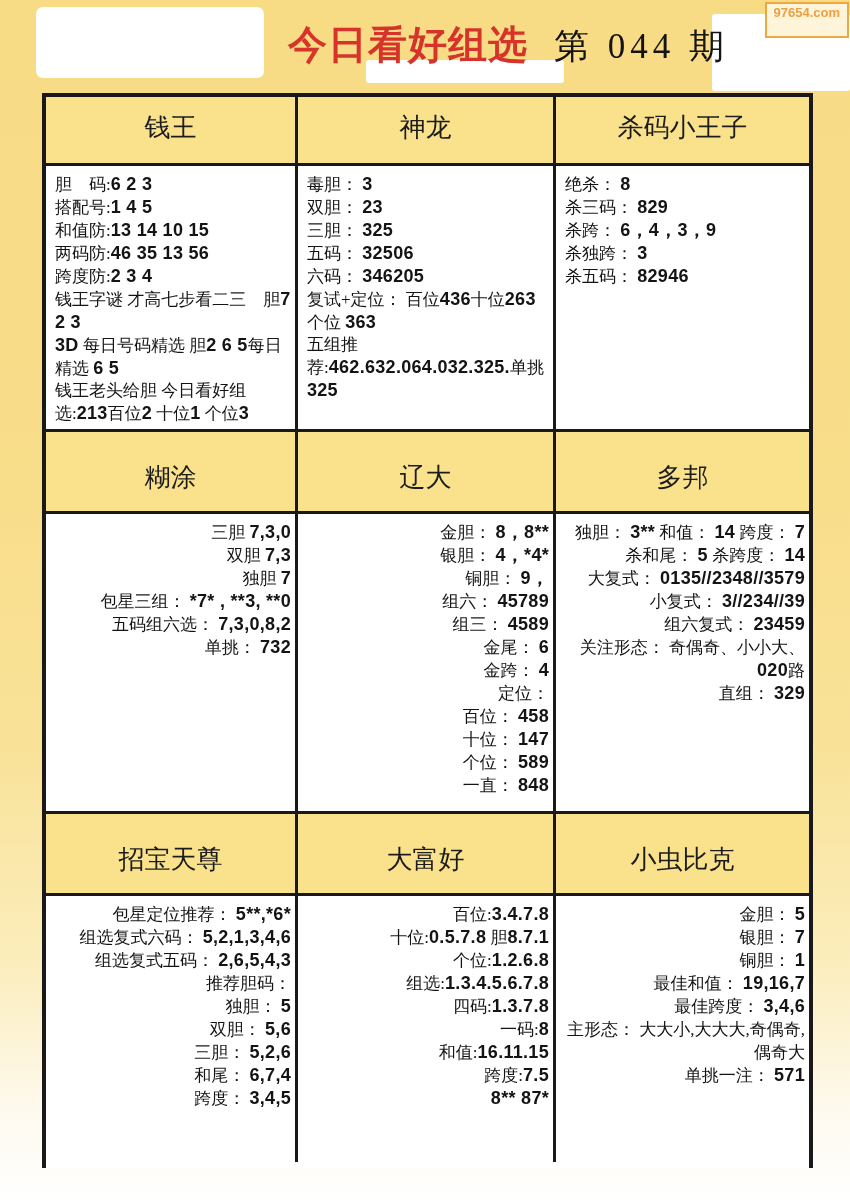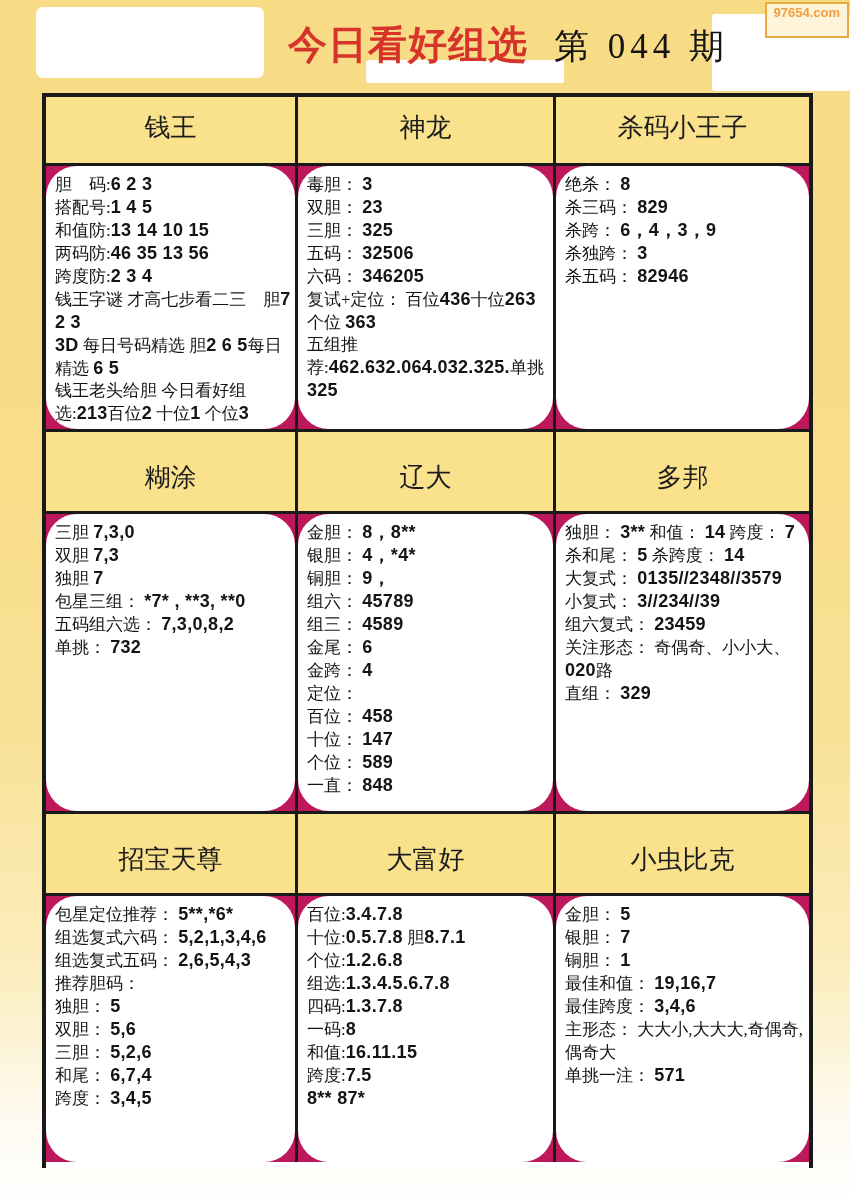--- a/index.html
+++ b/index.html
@@ -39,40 +39,39 @@
   .grid{
     position:absolute;left:42px;top:93px;
     width:771px;height:1075px;
     box-sizing:border-box;
     border:4px solid #191919;border-bottom:none;
     display:grid;
     grid-template-columns:252px 258px 253px;
     grid-template-rows:335px 382px 348px;
     background:#fff;
   }
-  .cell{box-sizing:border-box;overflow:hidden;display:flex;flex-direction:column;background:#be185d;}
+  .cell{box-sizing:border-box;overflow:hidden;display:flex;flex-direction:column;background:#5eead4;}
   .cell.c1,.cell.c2{border-right:3px solid #191919;}
   .cell.r1,.cell.r2{border-bottom:3px solid #191919;}
   .hd{
     box-sizing:border-box;flex:0 0 auto;
     background:#fae28c;border-bottom:3px solid #191919;
     text-align:center;
     font-size:26px;color:#1c1c1c;
     padding-top:13px;
   }
   .r1 .hd{height:69px;}
   .r2 .hd,.r3 .hd{height:82px;padding-top:28px;}
   .bd{
     flex:1 1 auto;background:#fff;
     padding:7px 4px 0 9px;
     color:#141414;
-    border-radius:31px;
   }
   .r1 .bd .line{line-height:22px;}
-  .r2 .bd .line,.r3 .bd .line{line-height:23px;}
+  .r2 .bd .line,.r3 .bd .line{line-height:23px;text-align:right;}
   .line{margin:0;}
   .seg-t{font-family:"Liberation Serif",serif;font-size:17px;}
   .seg-n{font-family:"Liberation Sans",sans-serif;font-size:18px;font-weight:bold;letter-spacing:0.3px;}
 </style>
 </head>
 <body>
 
 <div class="page">
 
   <div class="mask tl"></div>

